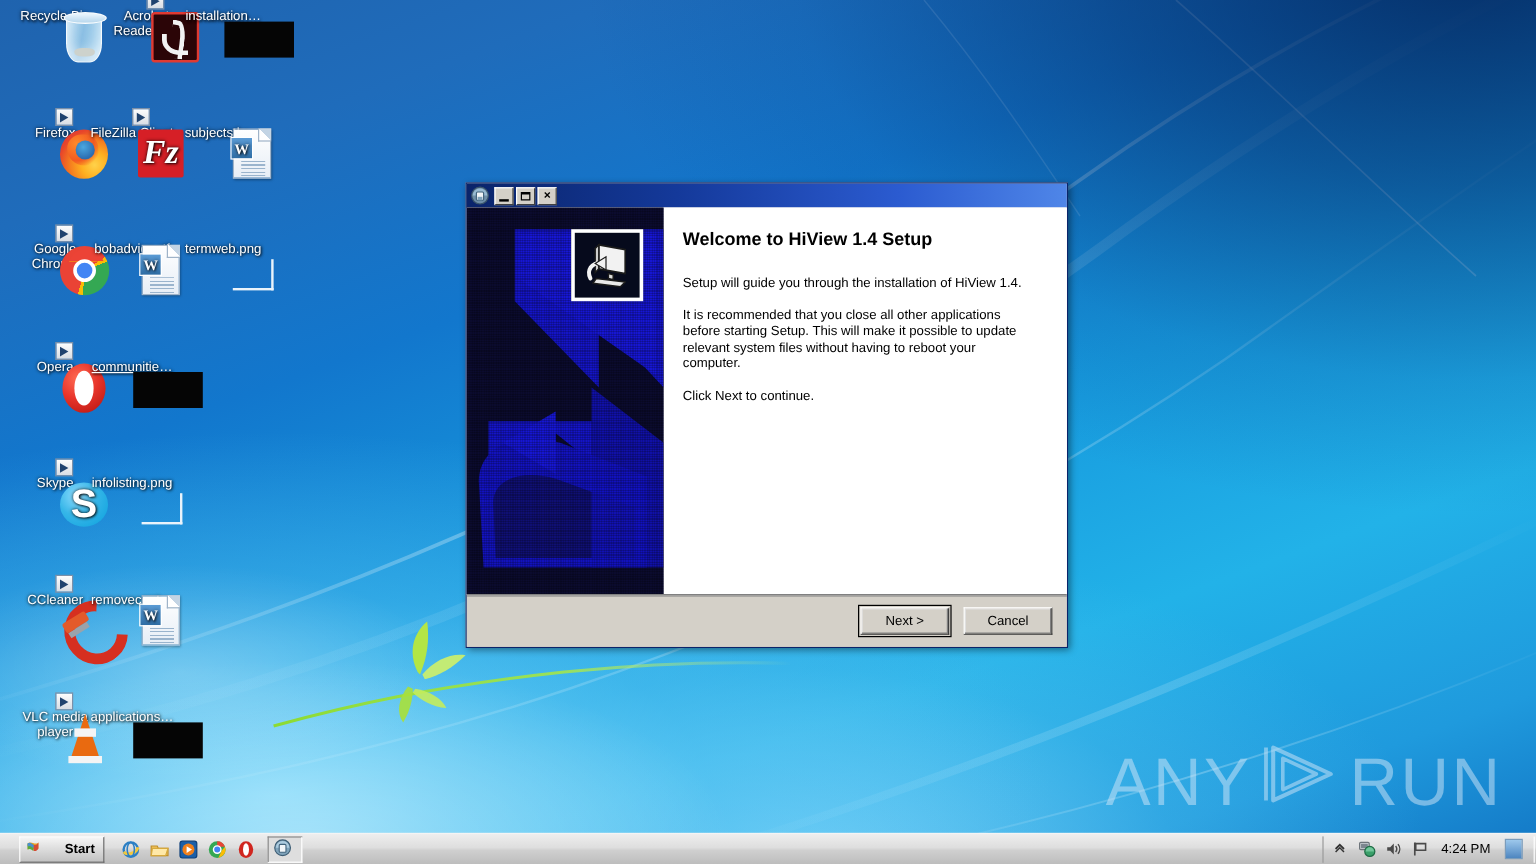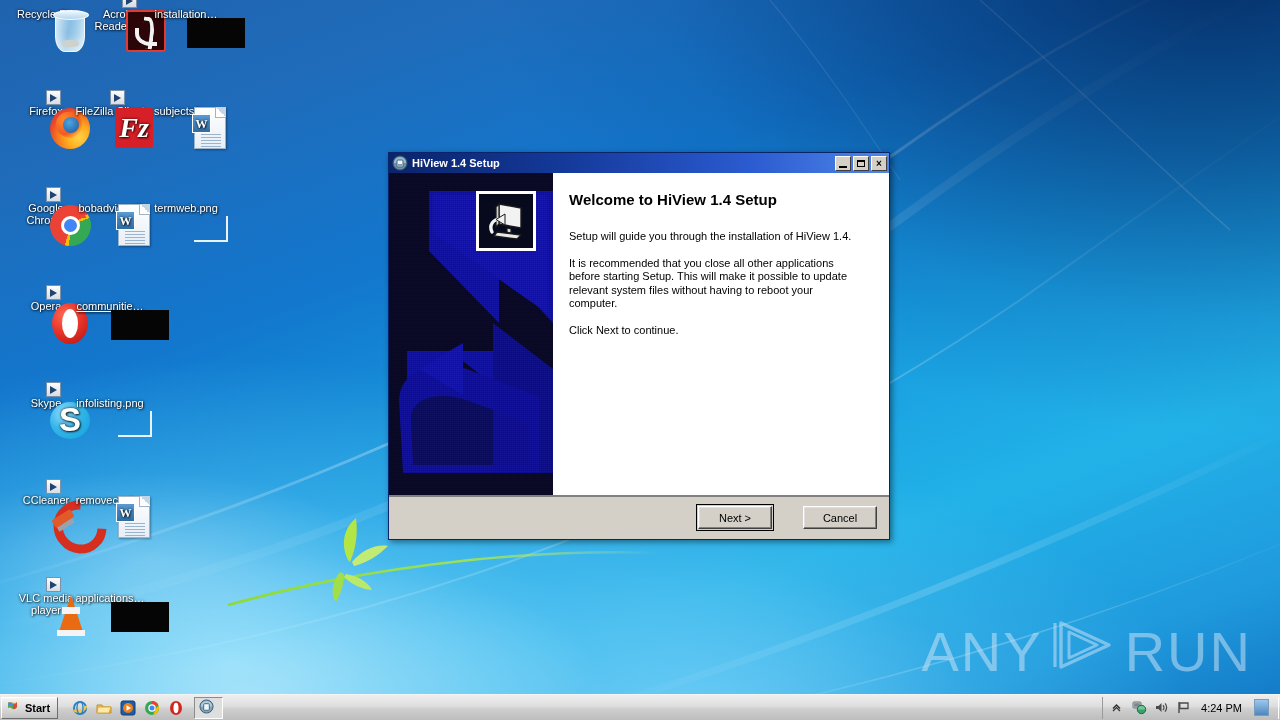--- a/index.html
+++ b/index.html
@@ -274,34 +274,34 @@
     content:""; position:absolute; left:0; right:0; top:-1px; height:1px; background:#808080;
   }
   .wbtn {
     width:74px; height:23px;
     background:#d4d0c8;
     border-top:1px solid #ffffff; border-left:1px solid #ffffff;
     border-right:1px solid #404040; border-bottom:1px solid #404040;
     box-shadow: inset -1px -1px 0 #808080, inset 1px 1px 0 #dfdfdf;
     font-size:11px; font-family:"Liberation Sans", sans-serif;
     color:#000; cursor:default; padding:0;
-    display:flex; align-items:center; justify-content:center;margin-left:19px;
+    display:flex; align-items:center; justify-content:center;
   }
   .wbtn.default { outline:1px solid #000; outline-offset:1px; }
 
   
   #taskbar {
     position:absolute; left:0; bottom:0; width:1280px; height:26px; z-index:20;
     background: linear-gradient(#eeeeee 0%, #dedede 45%, #cfcfcf 55%, #bdbdbd 100%);
     border-top:1px solid #f4f4f4;
     display:flex; align-items:center;
   }
   #start-button {
-    height:22px; margin-left:1px; padding:0 7px 0 4px;
-    display:flex; align-items:center; gap:4px;
+    height:22px; margin-left:16px; padding:0 7px 0 4px;
+    display:flex; align-items:center; gap:18px;
     background: linear-gradient(#f5f5f5, #d9d9d9 55%, #c2c2c2);
     border-top:1px solid #ffffff; border-left:1px solid #ffffff;
     border-right:1px solid #6d6d6d; border-bottom:1px solid #6d6d6d;
     font-size:11px; font-weight:bold; color:#000;
     font-family:"Liberation Sans", sans-serif; cursor:default;
   }
   #quicklaunch { display:flex; align-items:center; gap:8px; margin-left:14px; }
   .ql { width:16px; height:16px; position:relative; cursor:default; }
   #task-buttons { display:flex; align-items:center; margin-left:10px; }
   .taskbtn {
@@ -417,21 +417,20 @@
 
     <div id="titlebar">
       <span class="tb-icon">
         <svg width="16" height="16" viewBox="0 0 16 16">
           <circle cx="8" cy="8" r="7" fill="#6f8fa8" stroke="#3a556b"></circle>
           <path d="M 2 8 a 6 6 0 0 1 12 0 z" fill="#9fc2d8" opacity="0.85"></path>
           <rect x="5" y="5" width="6" height="7" rx="1" fill="#f0f4f7" stroke="#42647d"></rect>
           <rect x="6" y="9" width="4" height="3" fill="#7fa3bb"></rect>
         </svg>
       </span>
-      <span class="tb-title">HiView 1.4 Setup</span>
       <span class="tb-buttons">
         <span class="tb-btn tb-min">
             <span></span>
           </span>
         <span class="tb-btn tb-max">
             <span></span>
           </span>
         <span class="tb-btn tb-close">
             <span>×</span>
           </span>

